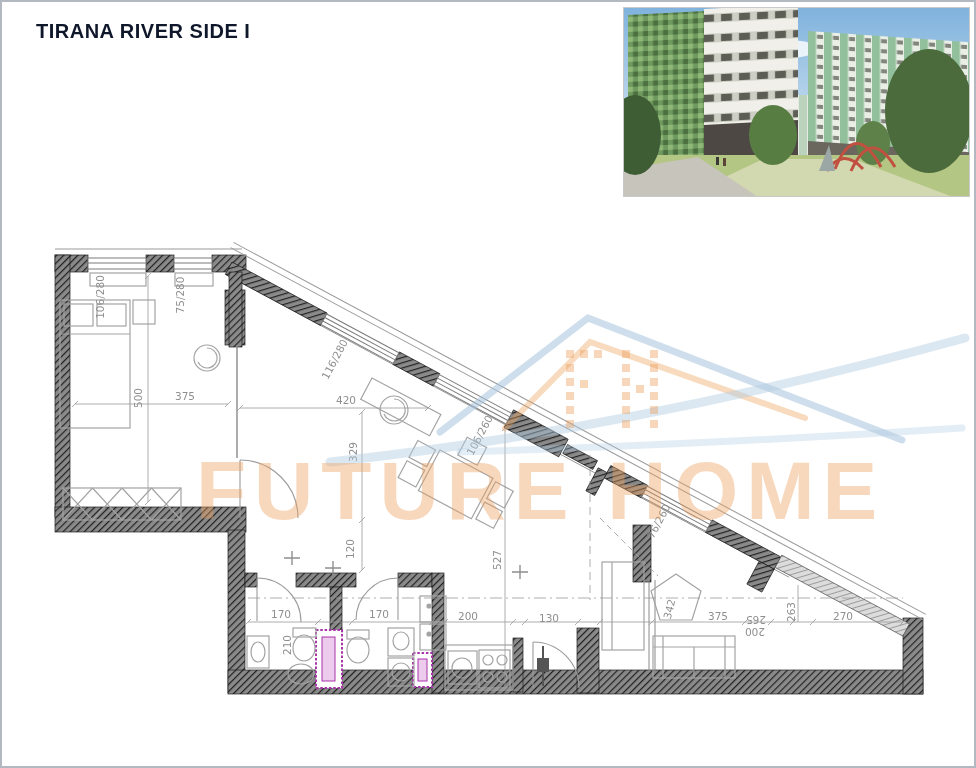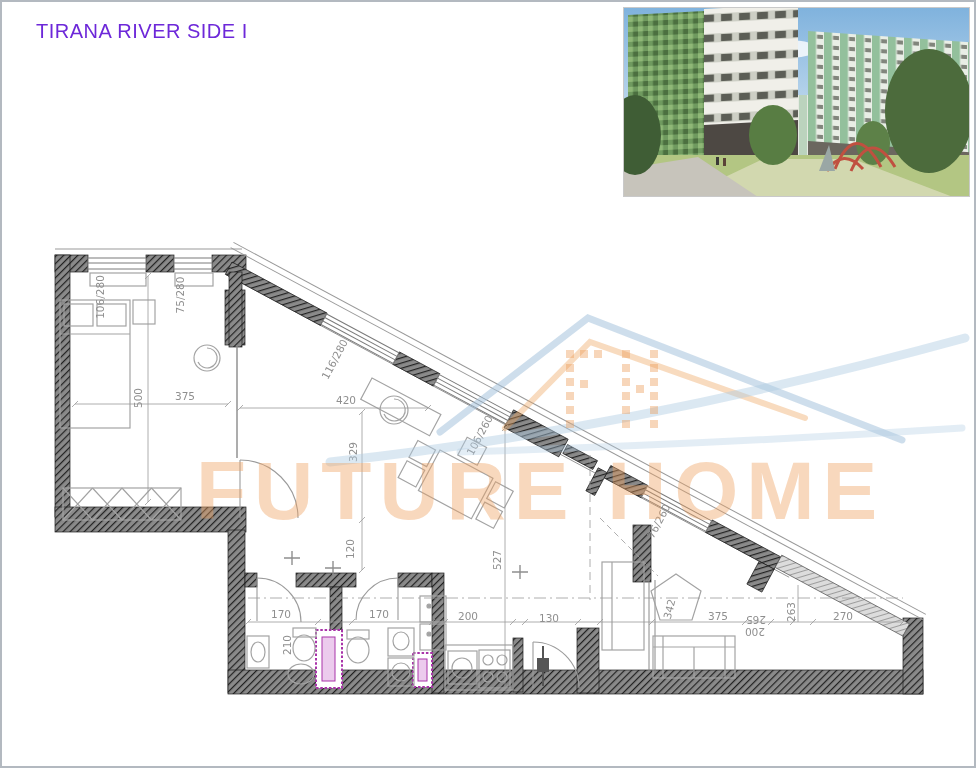--- a/index.html
+++ b/index.html
@@ -1,20 +1,20 @@
 <!DOCTYPE html>
 <html><head>
 <meta charset="utf-8">
 <style>
   html,body{margin:0;padding:0;background:#e8e8e8;}
   .page{position:relative;width:976px;height:768px;background:#ffffff;overflow:hidden;
         font-family:"Liberation Sans",sans-serif;}
   .frame{position:absolute;inset:0;border:2px solid #b3b9c0;pointer-events:none;z-index:50;}
-  .title{position:absolute;left:36px;top:20px;font-size:20px;font-weight:400;
-         color:#6d28d9;letter-spacing:.5px;}
+  .title{position:absolute;left:36px;top:20px;font-size:20px;font-weight:700;
+         color:#0f172a;letter-spacing:.5px;}
   .photo{position:absolute;left:623px;top:7px;width:347px;height:190px;}
   .plan{position:absolute;left:0;top:0;width:976px;height:768px;}
   .wm{position:absolute;pointer-events:none;z-index:10;white-space:nowrap;}
   .wm-top{left:196px;top:444px;font-size:82px;font-weight:700;letter-spacing:8px;
           color:rgba(238,162,98,0.42);font-family:Liberation Sans, sans-serif;}
   .wm-script{left:400px;top:520px;font-size:74px;font-style:italic;
              color:rgba(150,180,205,0.5);font-family:"Liberation Serif",serif;}
   svg text{font-family:"DejaVu Sans",sans-serif;}
 </style>
 </head>

